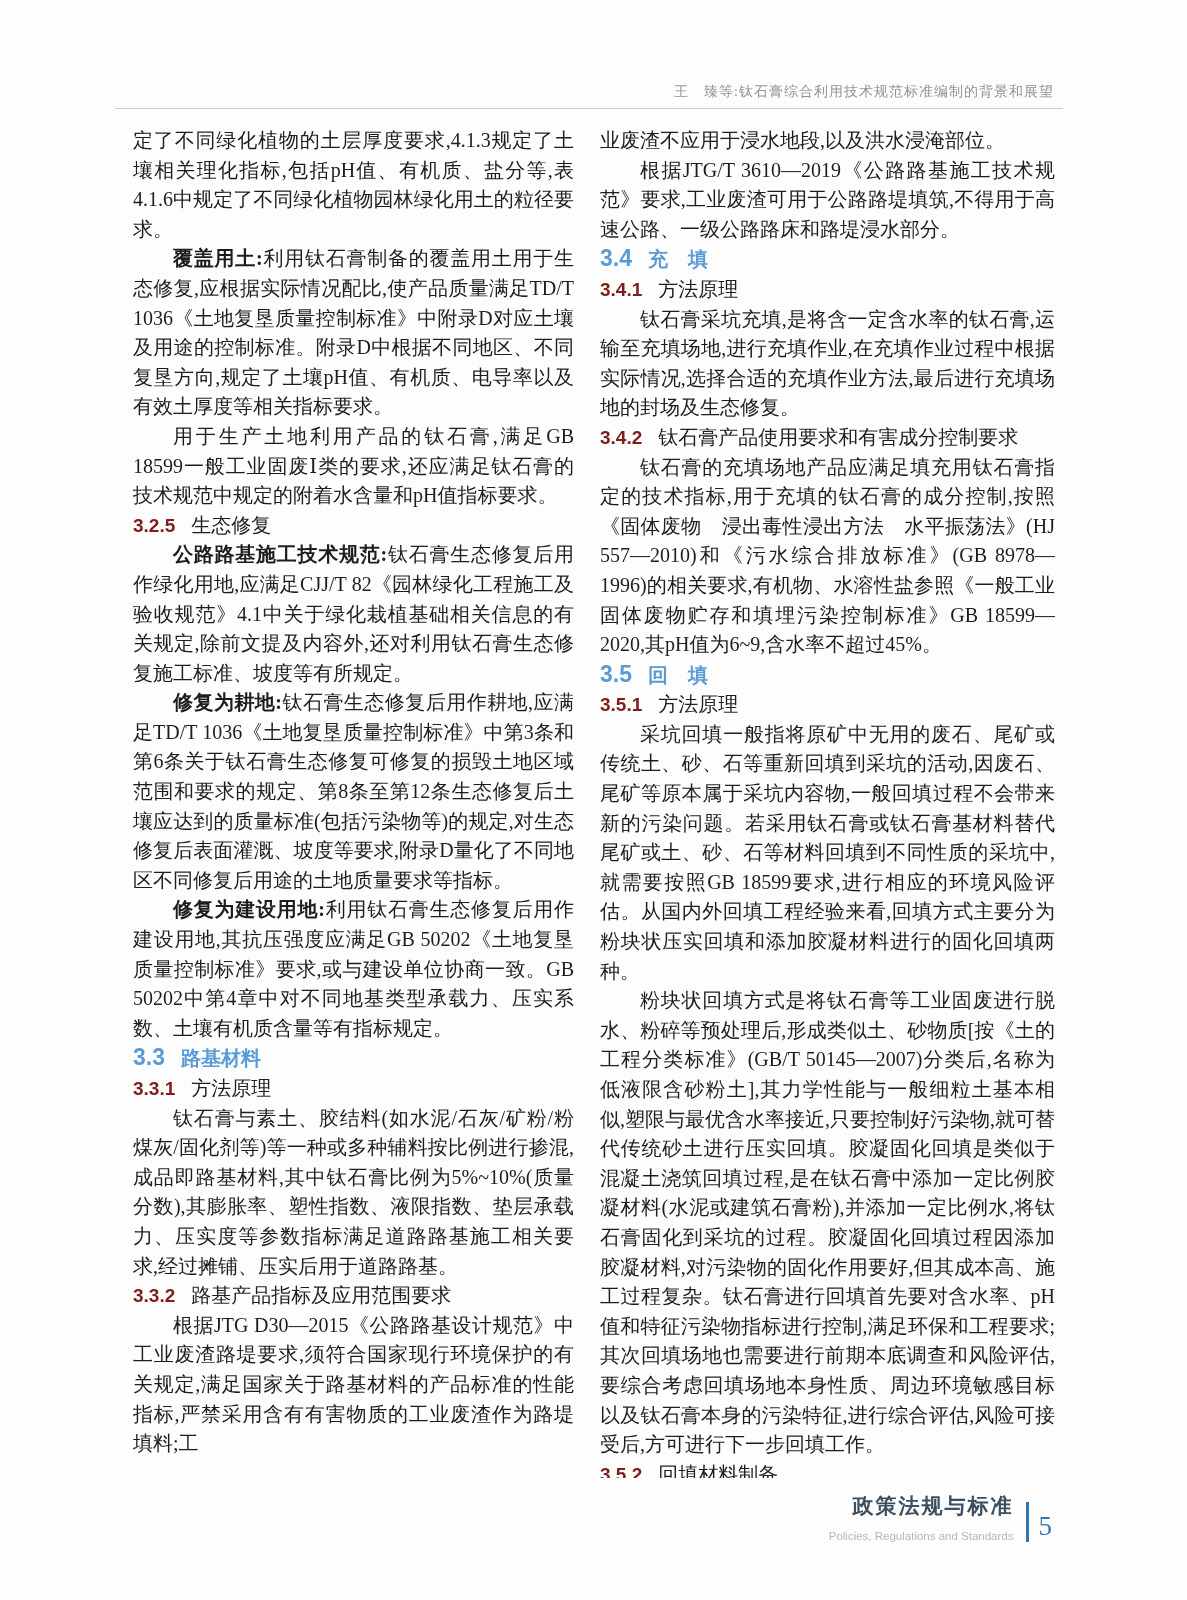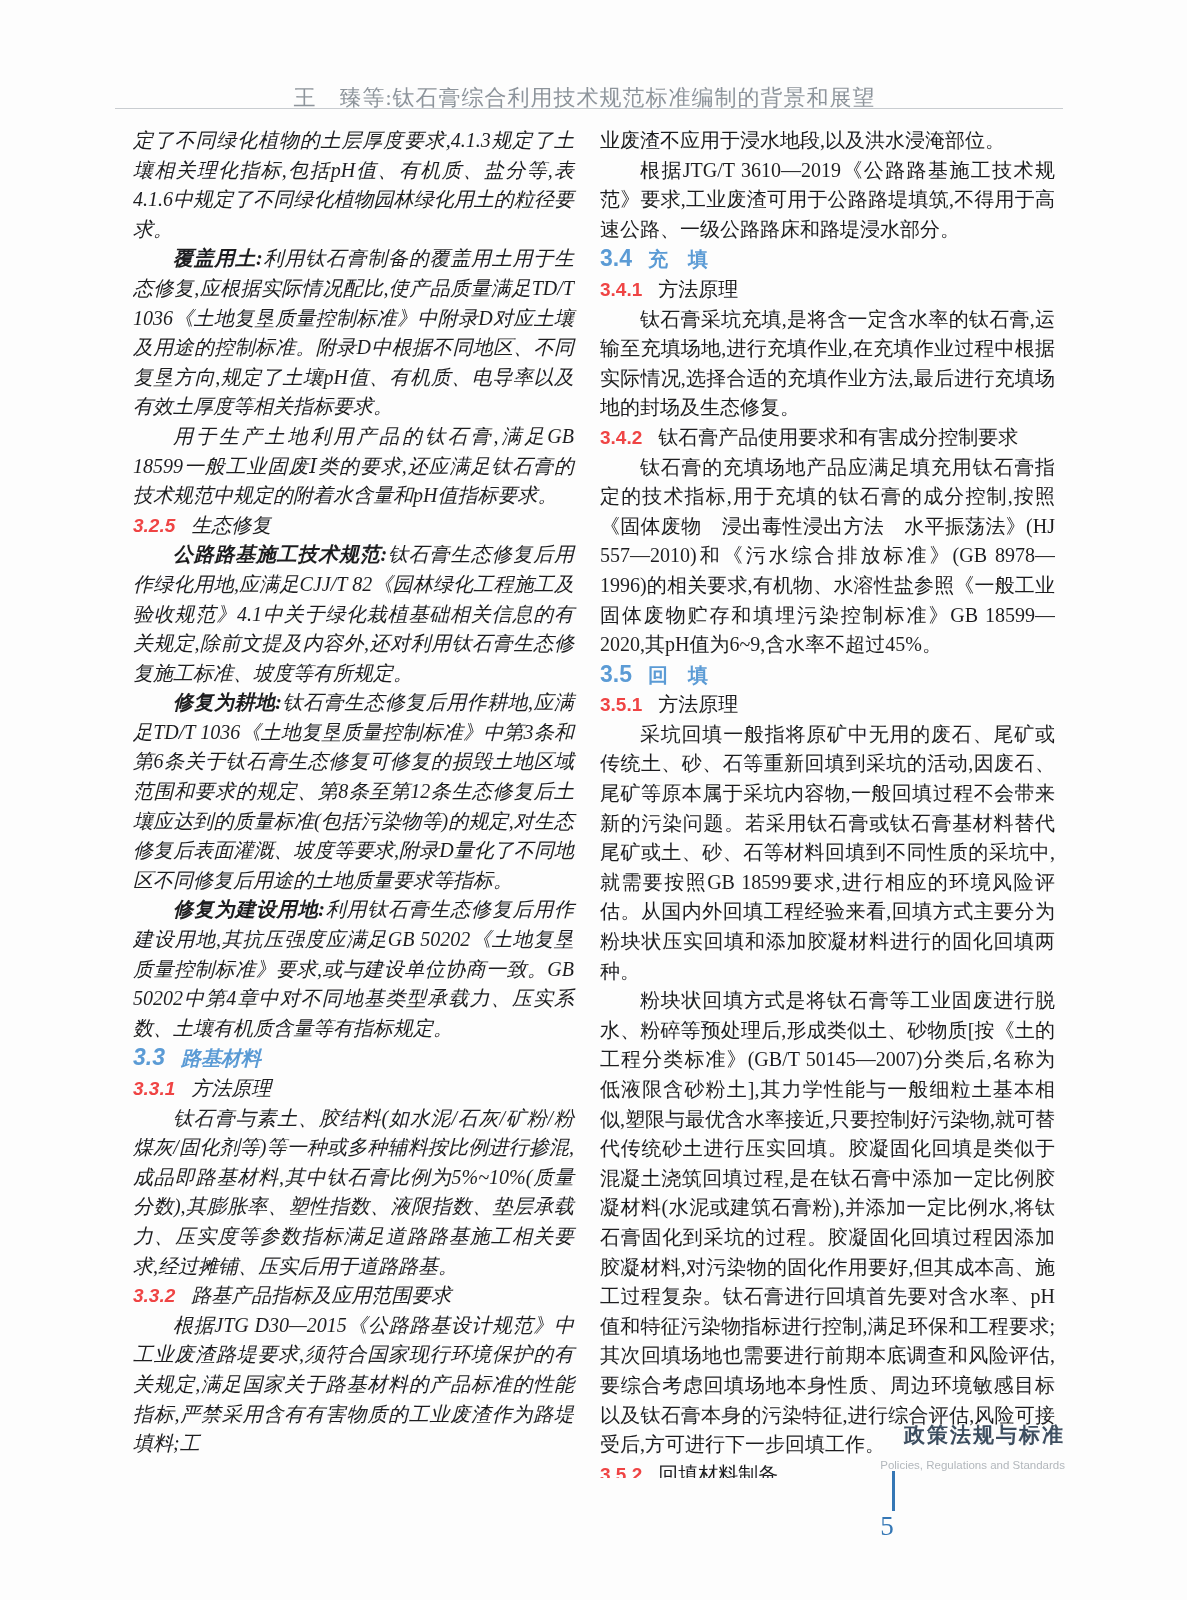--- a/index.html
+++ b/index.html
@@ -5,49 +5,49 @@
   * { margin:0; padding:0; box-sizing:border-box; }
   html,body { background:#ffffff; }
   .page {
     position:relative; width:1187px; height:1600px; margin:0 auto;
     background:#fdfdfd; overflow:hidden;
     font-family:"Liberation Serif","DejaVu Serif",serif;
     color:#1d1d1f;
   }
   .running-header {
     position:absolute; top:83px; left:115px; right:133px;
-    text-align:center; font-size:22px; color:#8d949b; letter-spacing:1px;
+    text-align:right; font-size:14px; color:#8d949b; letter-spacing:1px;
   }
   .header-rule {
     position:absolute; top:108px; left:115px; right:124px;
     height:1px; background:#c9cdd1;
   }
   .columns {
     position:absolute; top:126px; left:133px; width:922px; height:1352px;
     display:flex; gap:26px; overflow:hidden;
   }
   .col { font-size:20px; line-height:29.6px; text-align:justify; }
-  .col-left  { width:441px;font-style:italic; }
+  .col-left  { width:441px; }
   .col-right { width:455px; }
   p.para { text-indent:2em; }
   p.para.noindent { text-indent:0; }
   p.para b { font-weight:bold; }
   .h2 { color:#5b9bd5; font-weight:bold; }
   .h2 .hnum {
     font-family:"Liberation Sans","DejaVu Sans",sans-serif;
     font-size:23px; margin-right:16px; font-weight:bold;
   }
   .h3 .hnum {
-    color:#ef4444; font-family:"Liberation Sans","DejaVu Sans",sans-serif;
+    color:#7f1d1d; font-family:"Liberation Sans","DejaVu Sans",sans-serif;
     font-size:19px; margin-right:16px; font-weight:bold;
   }
   .h3 .htitle { color:#1d1d1f; font-weight:normal; }
   .footer {
-    position:absolute; right:122px; bottom:58px;
-    display:flex; align-items:flex-start;flex-direction:column;
+    position:absolute; right:135px; bottom:58px;
+    display:flex; align-items:flex-end;
   }
   .footer-text { text-align:right; }
   .footer-cn {
     font-size:21px; font-weight:bold; color:#3d4e60;
     font-family:"Liberation Sans","DejaVu Sans",sans-serif; letter-spacing:2px;
   }
   .footer-en {
     font-size:11.5px; color:#b2b7bc; margin-top:10px;
     font-family:"Liberation Sans","DejaVu Sans",sans-serif;
   }

